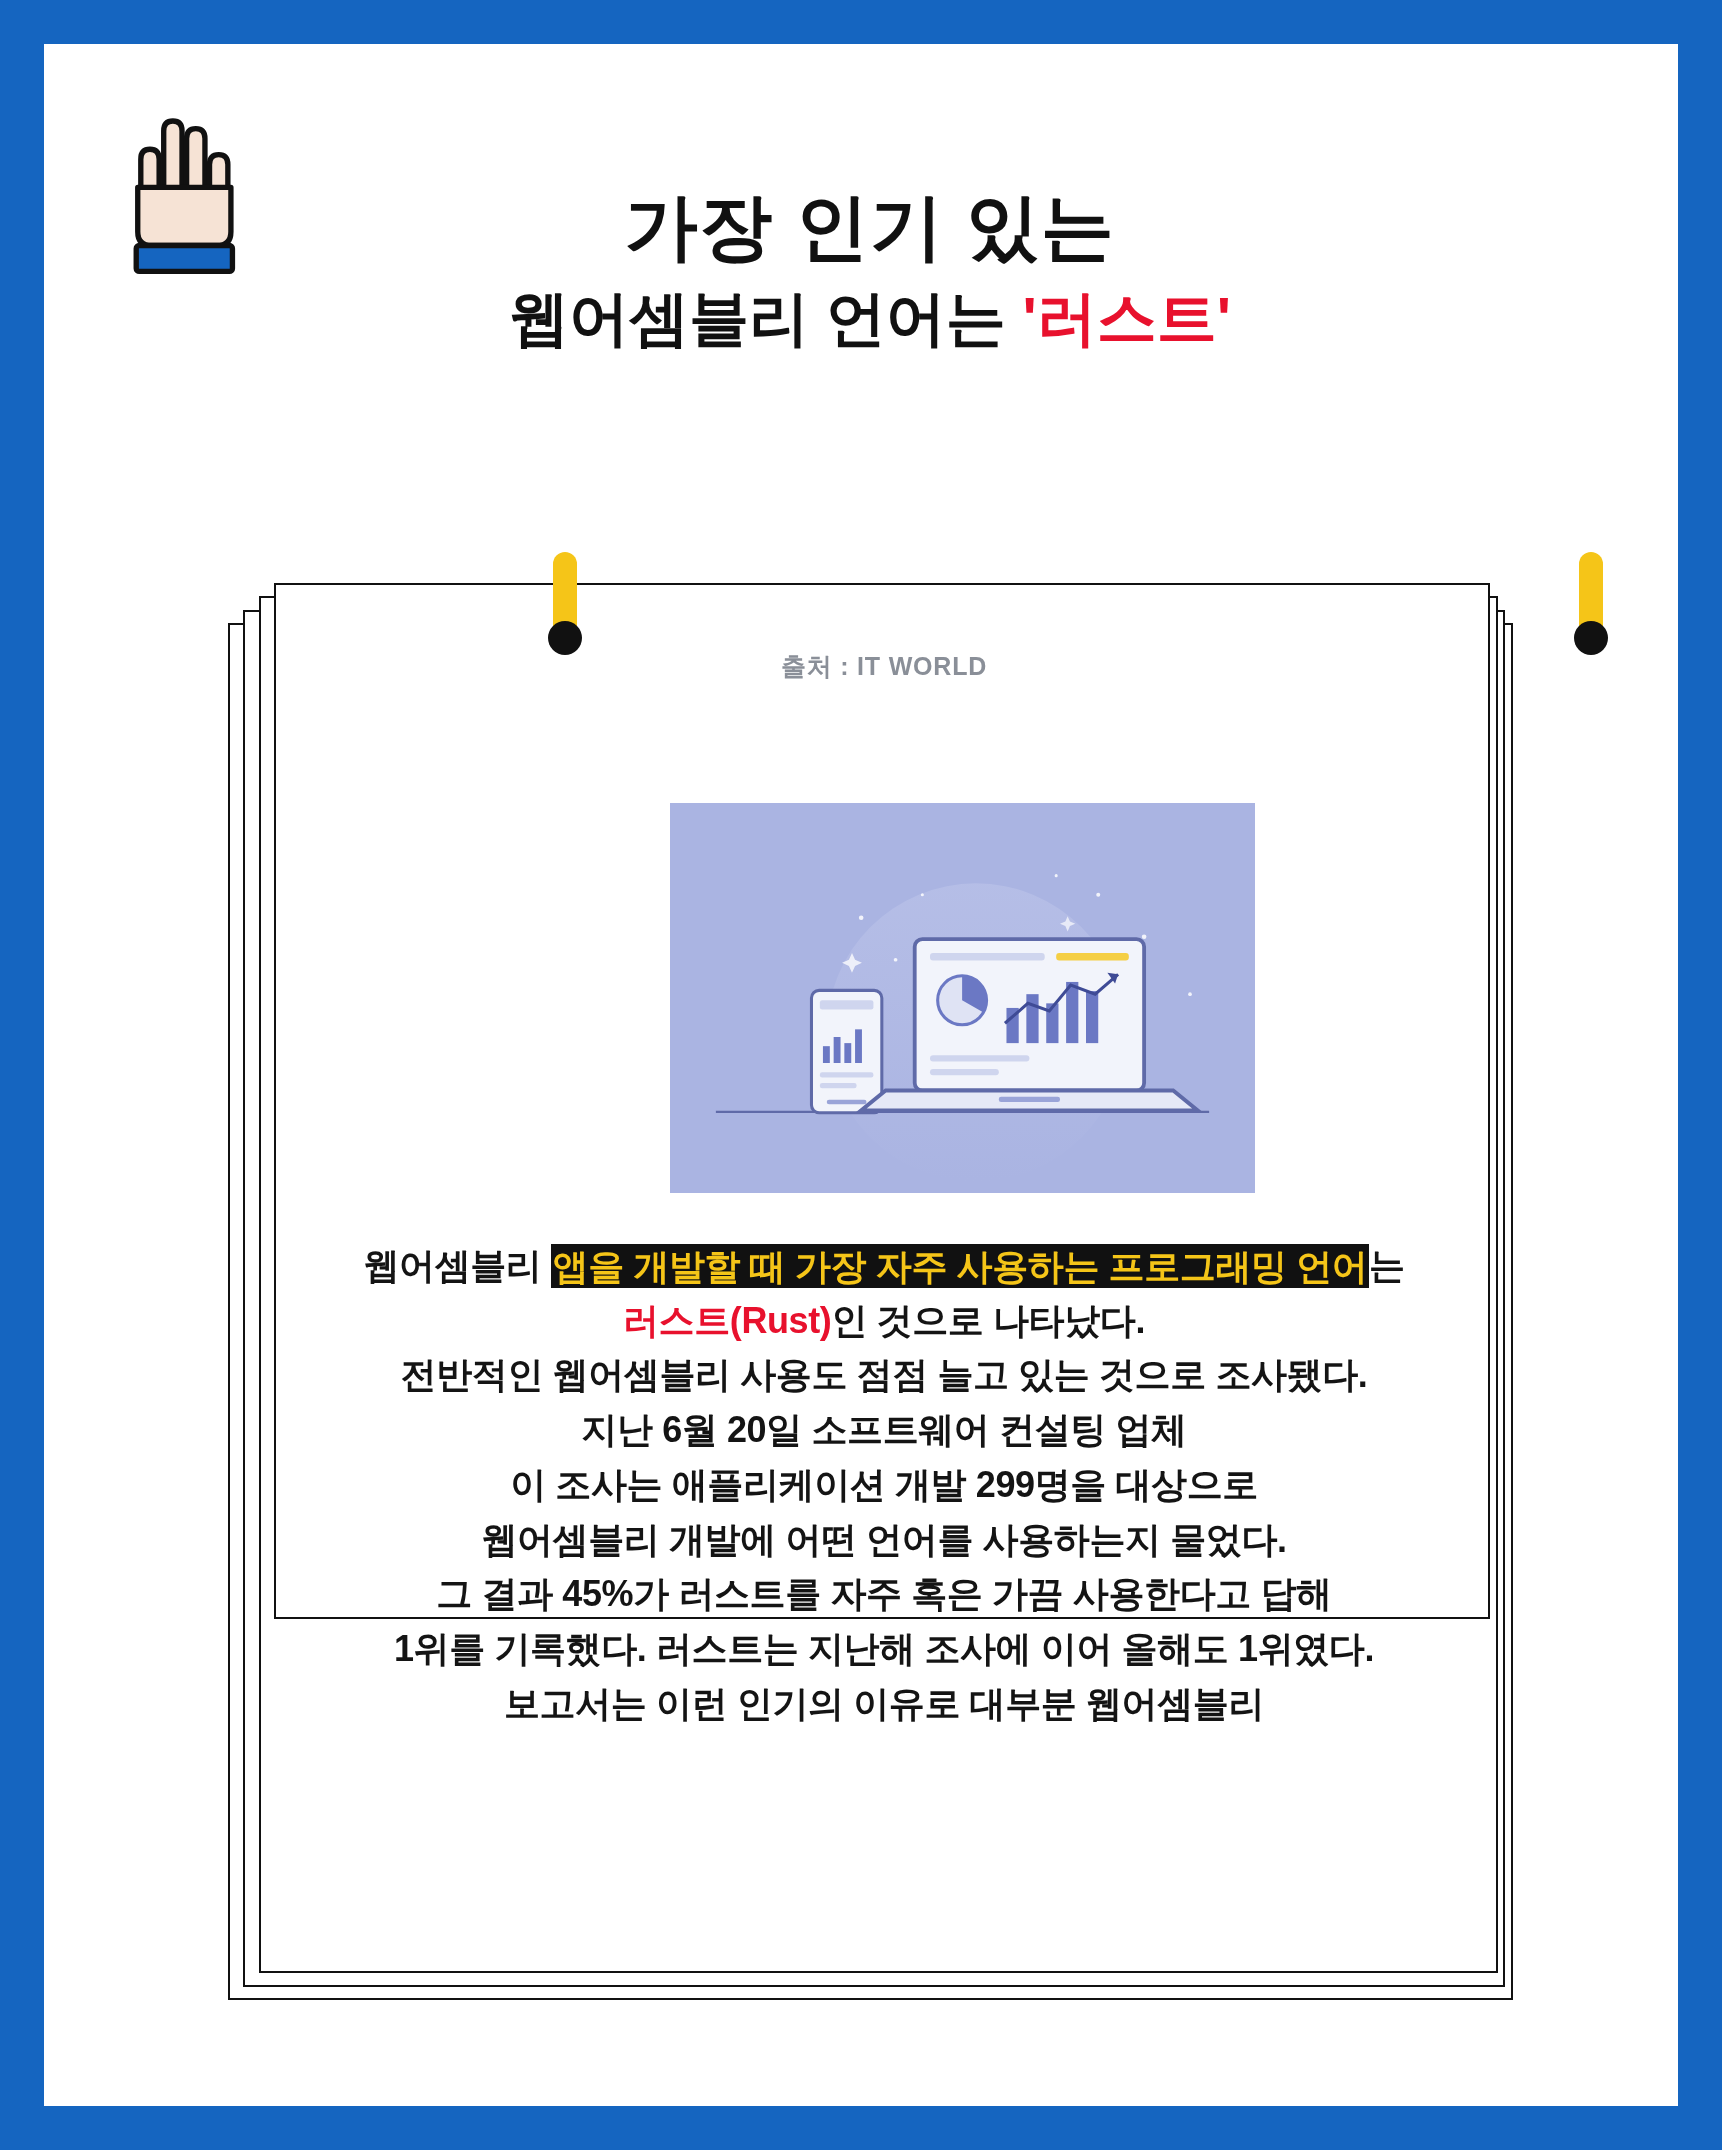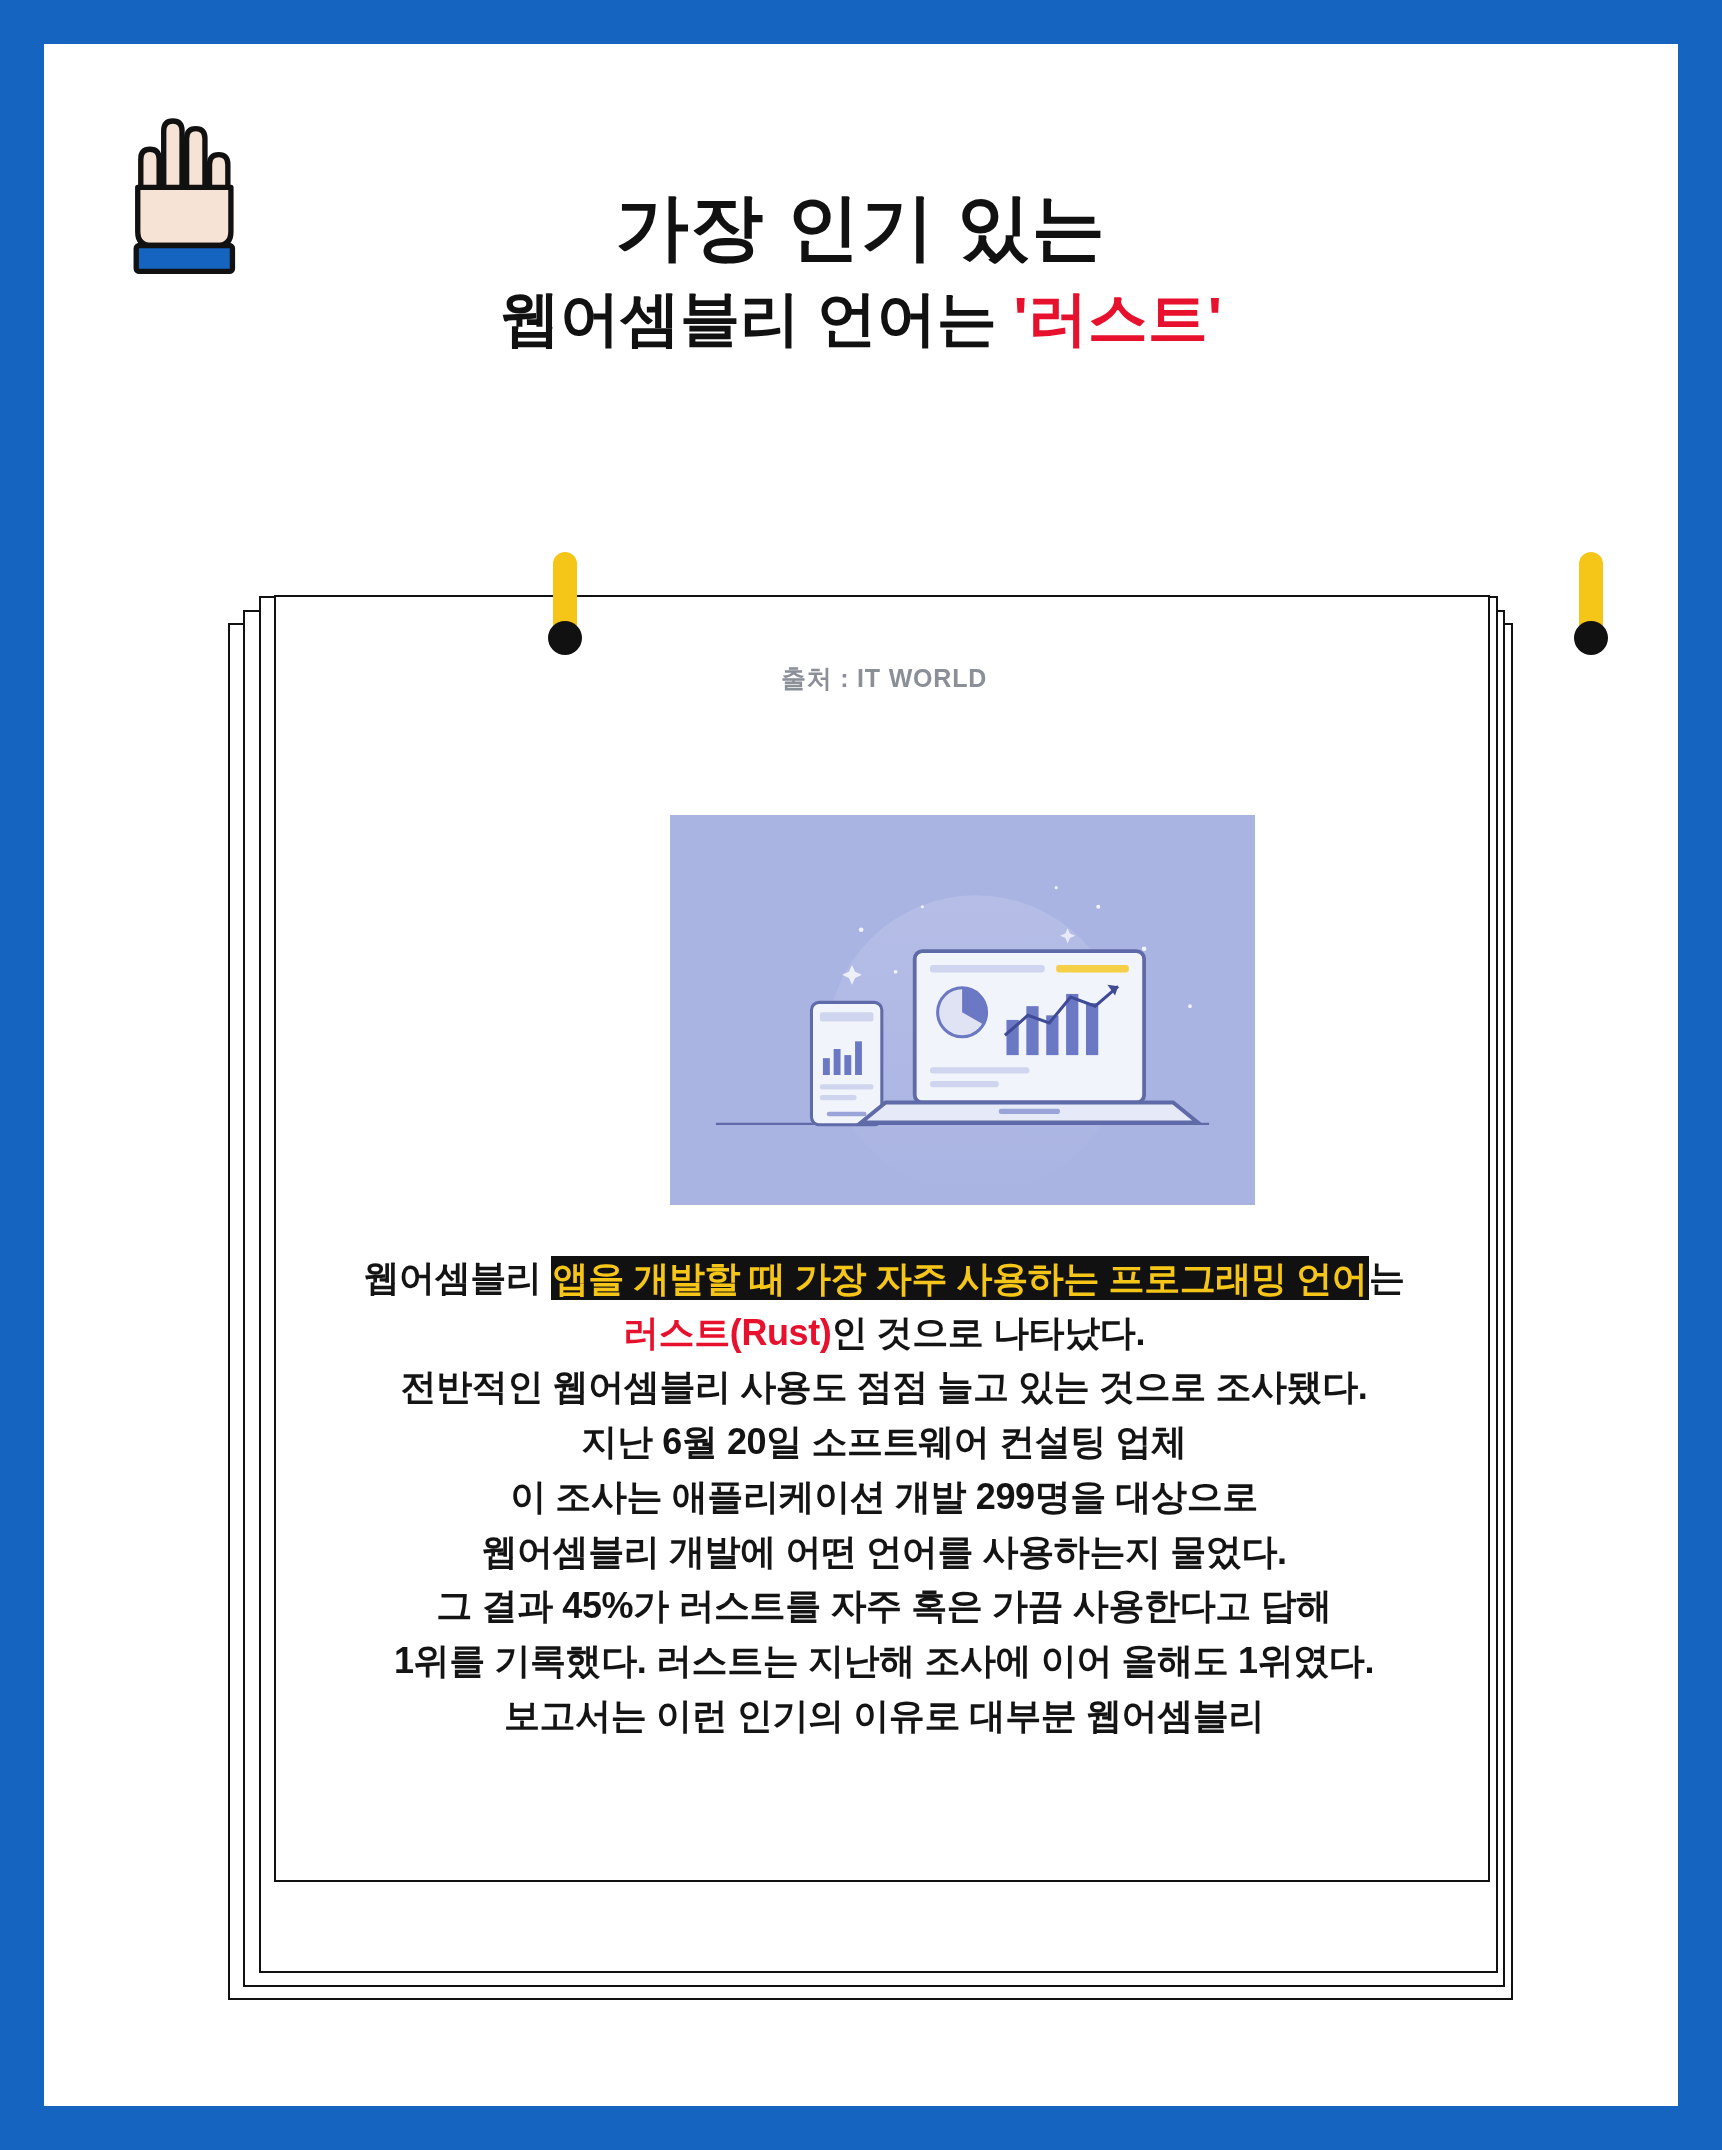--- a/index.html
+++ b/index.html
@@ -34,20 +34,21 @@
   }
   .hand svg { display: block; }
 
   
   .headline {
     position: absolute;
     left: 0;
     top: 141px;
     width: 1634px;
     text-align: center;
+    padding-left: 9px;
   }
   .headline .line1 {
     font-size: 73px;
     font-weight: 800;
     letter-spacing: 1.5px;
     color: #111111;
     line-height: 1.15;
   }
   .headline .line2 {
     margin-top: 15.3px;
@@ -72,21 +73,21 @@
   }
   .paper {
     position: absolute;
     background: #ffffff;
     border: 2.3px solid #111111;
     box-sizing: border-box;
   }
   .paper.back3 { left: 0px;  top: 44px;  width: 1285px; height: 1377px; }
   .paper.back2 { left: 15.3px; top: 31px;  width: 1262px; height: 1377px; }
   .paper.back1 { left: 31px; top: 17px;  width: 1239px; height: 1377px; }
-  .paper.front { left: 46px; top: 16px;   width: 1216px; height: 1287px; z-index: 3; }
+  .paper.front { left: 46px; top: 4px;   width: 1216px; height: 1036px; z-index: 3; }
 
   
   .clip {
     position: absolute;
     z-index: 6;
     width: 34px;
     height: 111px;
   }
   .clip .stem {
     position: absolute;

